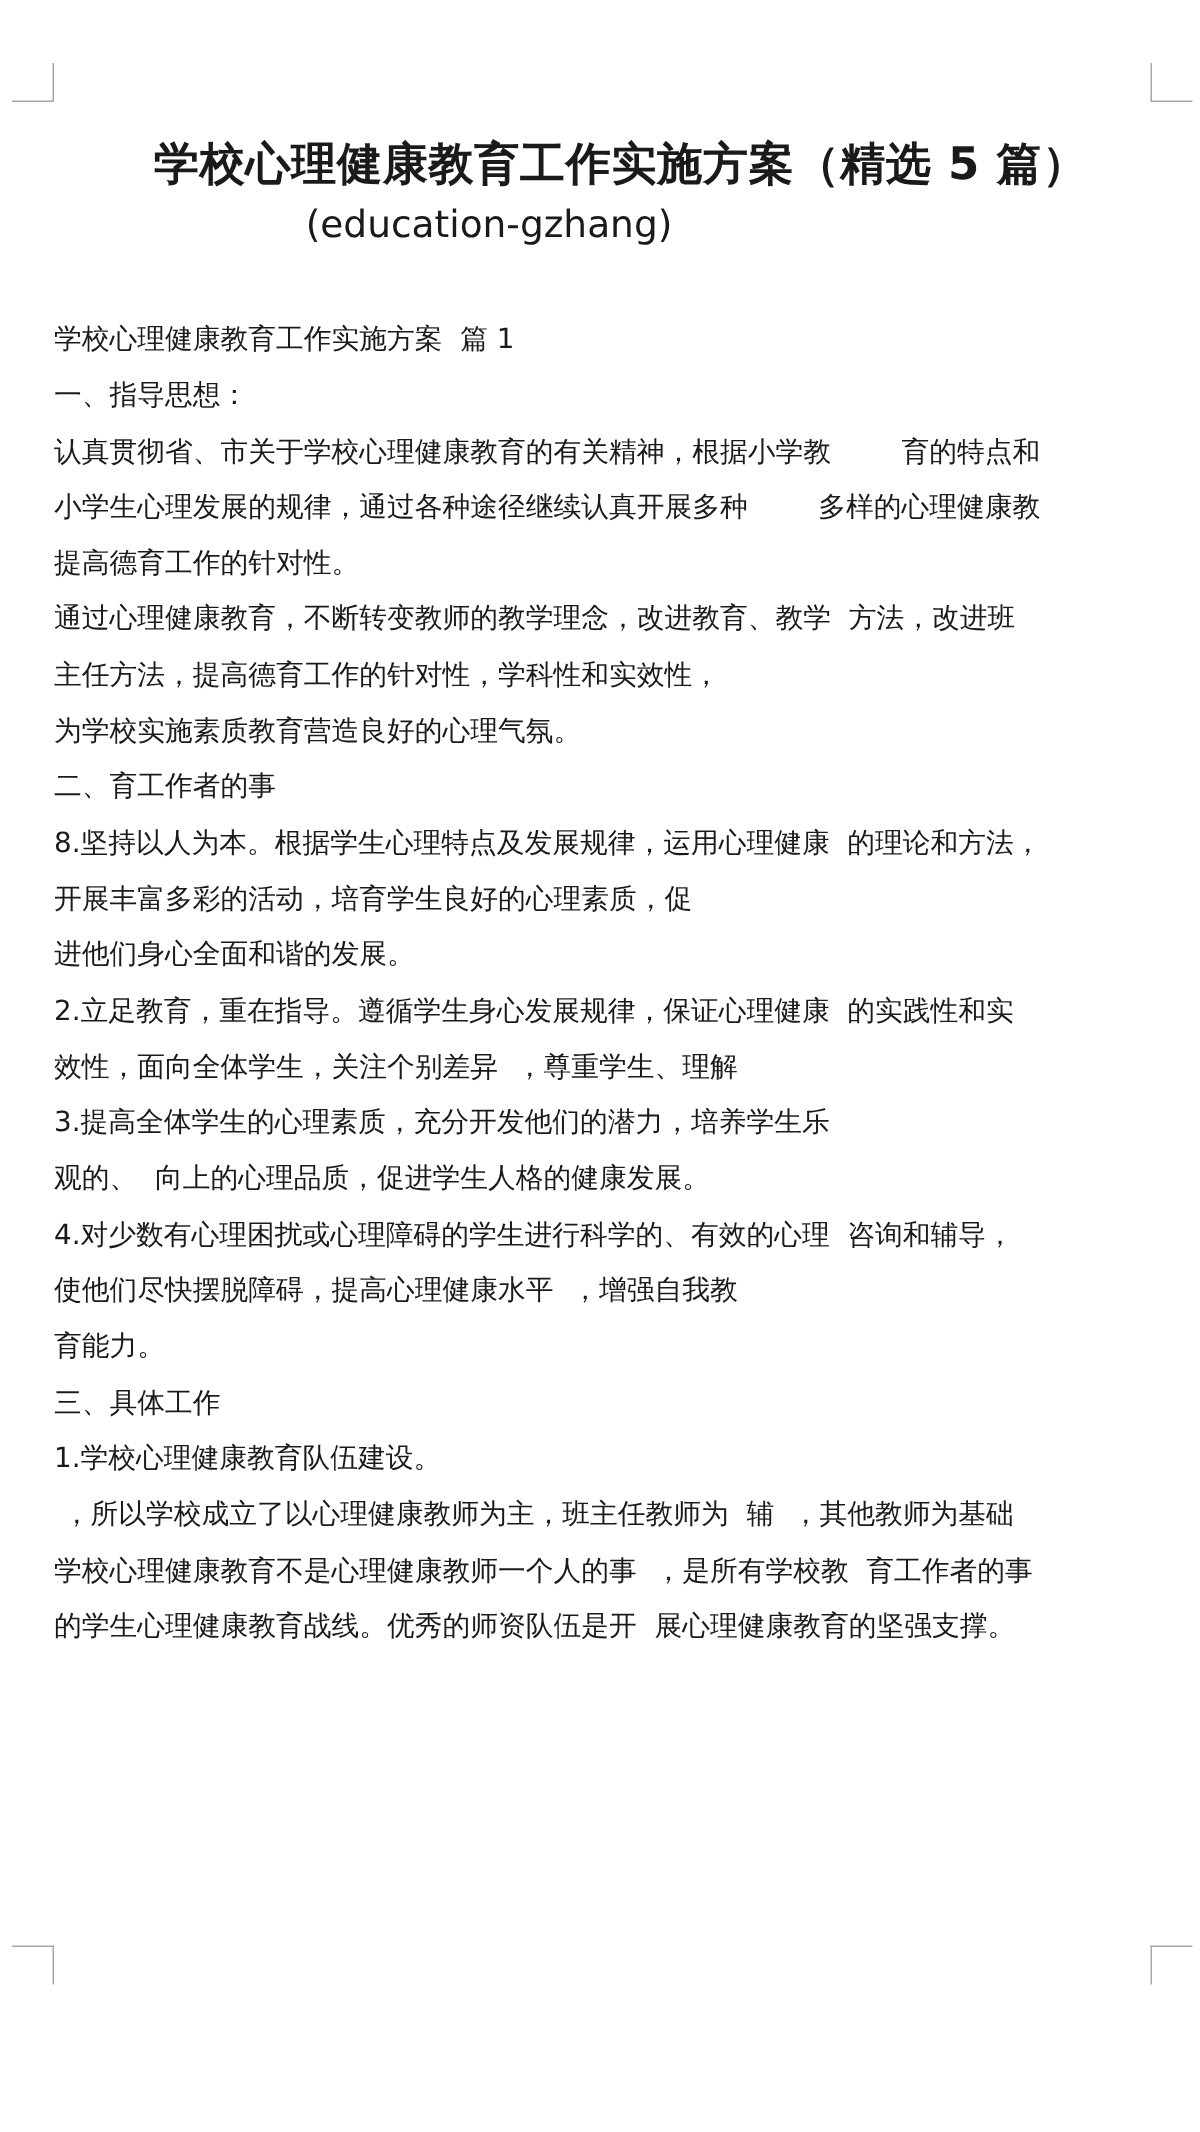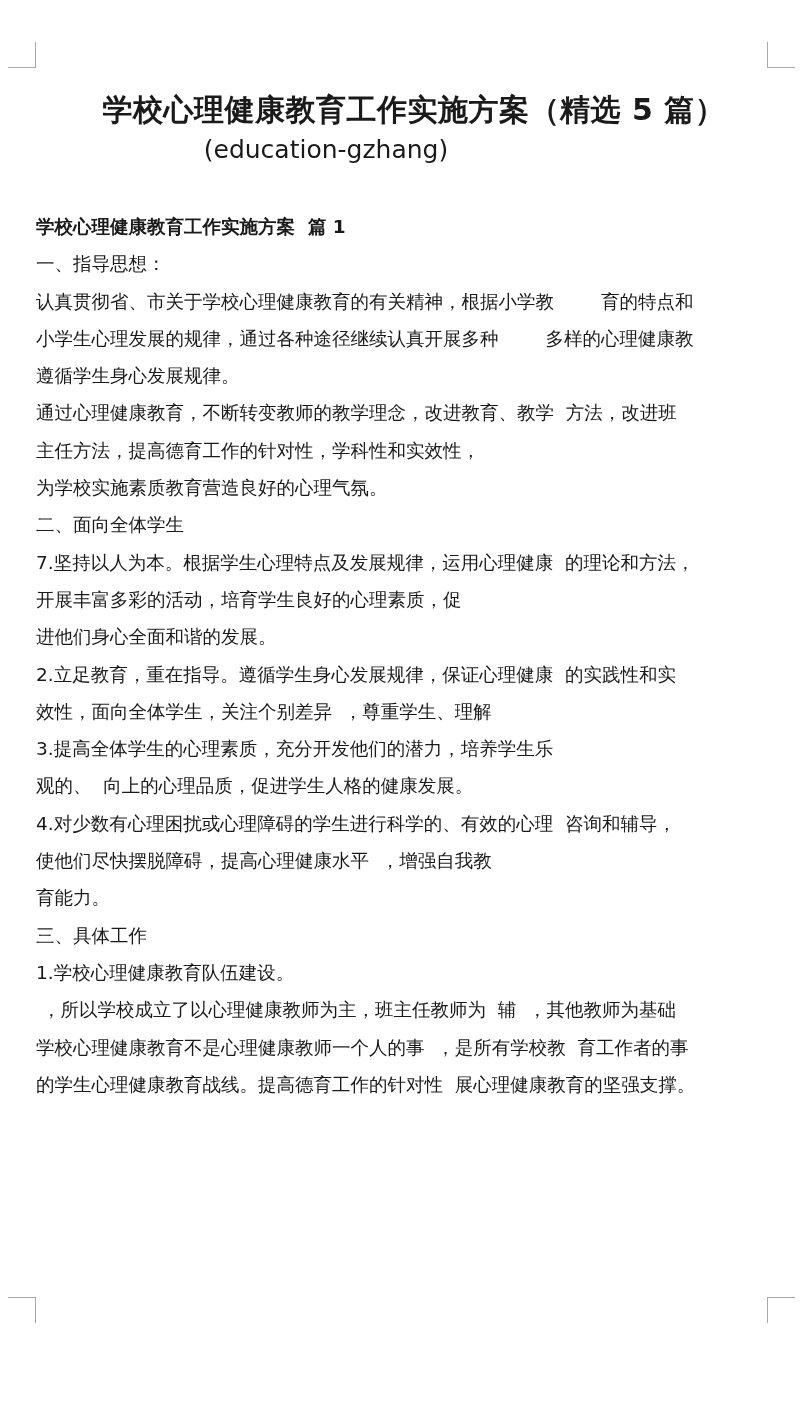--- a/index.html
+++ b/index.html
@@ -52,51 +52,51 @@
     top: 208px;
     width: 740px;
   }
   .line {
     height: 37.3px;
     line-height: 37.3px;
     font-size: 18.5px;
     white-space: pre;
     overflow: visible;
   }
-  .line.bold { font-weight: bold; }
+  .line.bold { font-weight: normal; }
 </style>
 </head>
 <body>
 
 <div class="crop tl"></div>
 <div class="crop tr"></div>
 <div class="crop bl"></div>
 <div class="crop br"></div>
 
 <h1 class="title">学校心理健康教育工作实施方案（精选 5 篇）</h1>
 <p class="subtitle">(education-gzhang)</p>
 
 <div class="body">
   <div class="line bold">学校心理健康教育工作实施方案  篇 1</div>
   <div class="line">一、指导思想：</div>
   <div class="line">认真贯彻省、市关于学校心理健康教育的有关精神，根据小学教        育的特点和</div>
   <div class="line">小学生心理发展的规律，通过各种途径继续认真开展多种        多样的心理健康教</div>
-  <div class="line">遵循学生身心发展规律。</div>
+  <div class="line">提高德育工作的针对性。</div>
   <div class="line">通过心理健康教育，不断转变教师的教学理念，改进教育、教学  方法，改进班</div>
   <div class="line">主任方法，提高德育工作的针对性，学科性和实效性，</div>
   <div class="line">为学校实施素质教育营造良好的心理气氛。</div>
-  <div class="line">二、面向全体学生</div>
-  <div class="line">7.坚持以人为本。根据学生心理特点及发展规律，运用心理健康  的理论和方法，</div>
+  <div class="line">二、育工作者的事</div>
+  <div class="line">8.坚持以人为本。根据学生心理特点及发展规律，运用心理健康  的理论和方法，</div>
   <div class="line">开展丰富多彩的活动，培育学生良好的心理素质，促</div>
   <div class="line">进他们身心全面和谐的发展。</div>
   <div class="line">2.立足教育，重在指导。遵循学生身心发展规律，保证心理健康  的实践性和实</div>
   <div class="line">效性，面向全体学生，关注个别差异  ，尊重学生、理解</div>
   <div class="line">3.提高全体学生的心理素质，充分开发他们的潜力，培养学生乐</div>
   <div class="line">观的、  向上的心理品质，促进学生人格的健康发展。</div>
   <div class="line">4.对少数有心理困扰或心理障碍的学生进行科学的、有效的心理  咨询和辅导，</div>
   <div class="line">使他们尽快摆脱障碍，提高心理健康水平  ，增强自我教</div>
   <div class="line">育能力。</div>
   <div class="line">三、具体工作</div>
   <div class="line">1.学校心理健康教育队伍建设。</div>
   <div class="line"> ，所以学校成立了以心理健康教师为主，班主任教师为  辅  ，其他教师为基础</div>
   <div class="line">学校心理健康教育不是心理健康教师一个人的事  ，是所有学校教  育工作者的事</div>
-  <div class="line">的学生心理健康教育战线。提高德育工作的针对性  展心理健康教育的坚强支撑。</div>
+  <div class="line">的学生心理健康教育战线。优秀的师资队伍是开  展心理健康教育的坚强支撑。</div>
 </div>
 
 </body></html>

